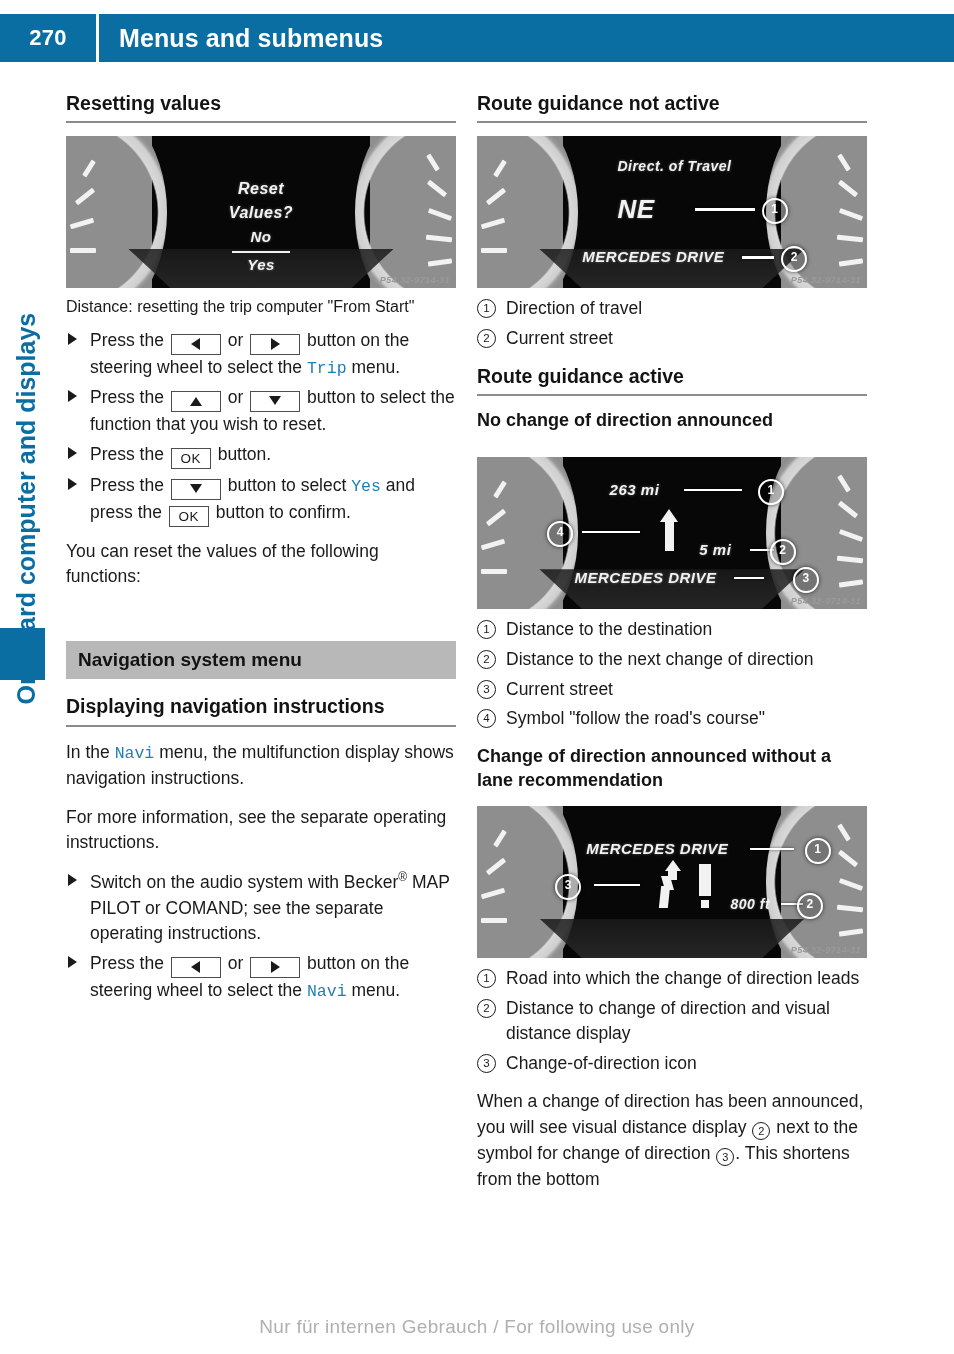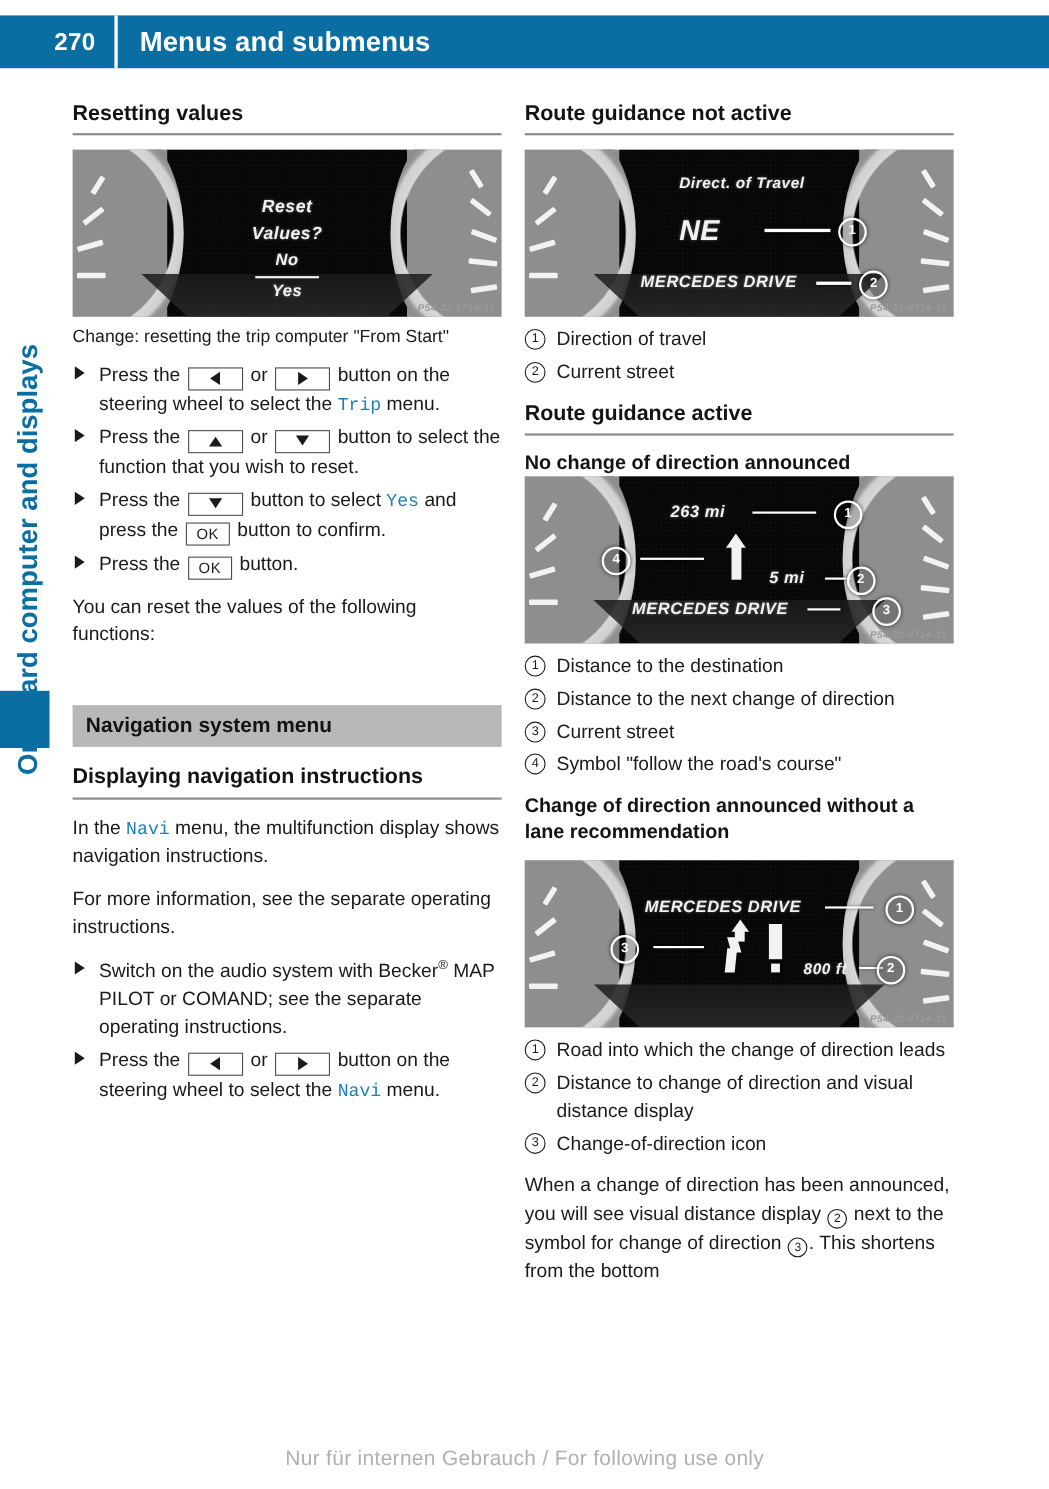--- a/index.html
+++ b/index.html
@@ -19,27 +19,26 @@
   
   .header-bar {
     position: absolute;
     left: 0; top: 14px;
     width: 954px; height: 48px;
     background: #0a6ea3;
     display: flex;
     align-items: center;
   }
   .header-page-number {
-    width: 72px;
+    width: 96px;
     text-align: center;
     color: #ffffff;
     font-size: 22px;
     font-weight: 700;
     letter-spacing: 0.2px;
-    padding-left: 32px;
   }
   .header-divider {
     width: 3px;
     height: 48px;
     background: #ffffff;
   }
   .header-title {
     padding-left: 20px;
     color: #ffffff;
     font-size: 25px;
@@ -92,21 +91,21 @@
     color: #131313;
     padding-bottom: 6px;
     border-bottom: 2.5px solid #8c8c8c;
     margin-bottom: 13px;
     line-height: 1.2;
   }
   .h-sub {
     font-size: 18px;
     font-weight: 700;
     color: #131313;
-    margin-bottom: 0;
+    margin-bottom: 24px;
     line-height: 1.3;
   }
   .band {
     background: #b8b8b8;
     font-size: 19px;
     font-weight: 700;
     color: #131313;
     padding: 8px 0 8px 12px;
     margin-bottom: 16px;
   }
@@ -364,38 +363,38 @@
     </div>
     <div class="hood"></div>
     <div class="cl-text" style="left:50%; transform:translateX(-50%); top:44px; font-size:16px;">Reset</div>
     <div class="cl-text" style="left:50%; transform:translateX(-50%); top:68px; font-size:16px;">Values?</div>
     <div class="cl-text" style="left:50%; transform:translateX(-50%); top:92px; font-size:15px;">No</div>
     <div class="cl-rect" style="left:50%; transform:translateX(-50%); top:115px; width:58px; height:1.6px;"></div>
     <div class="cl-text" style="left:50%; transform:translateX(-50%); top:120px; font-size:15px;">Yes</div>
     <div class="cl-code">P54.32-9714-31</div>
   </div>
 
-  <p class="cap">Change: resetting the trip computer "From Start"</p>
+  <p class="cap">Distance: resetting the trip computer "From Start"</p>
 
   <div class="steps">
     <div class="step">
       <span class="arrow"></span>
       <span>Press the <span class="key"><span class="tri tri-l"></span></span> or <span class="key"><span class="tri tri-r"></span></span> button on the steering wheel to select the <span class="mono">Trip</span> menu.</span>
     </div>
     <div class="step">
       <span class="arrow"></span>
       <span>Press the <span class="key"><span class="tri tri-u"></span></span> or <span class="key"><span class="tri tri-d"></span></span> button to select the function that you wish to reset.</span>
     </div>
     <div class="step">
       <span class="arrow"></span>
-      <span>Press the <span class="key"><span class="tri tri-d"></span></span> button to select <span class="mono">Yes</span> and press the <span class="key key-ok">OK</span> button to confirm.</span>
+      <span>Press the <span class="key key-ok">OK</span> button.</span>
     </div>
     <div class="step">
       <span class="arrow"></span>
-      <span>Press the <span class="key key-ok">OK</span> button.</span>
+      <span>Press the <span class="key"><span class="tri tri-d"></span></span> button to select <span class="mono">Yes</span> and press the <span class="key key-ok">OK</span> button to confirm.</span>
     </div>
   </div>
 
   <p class="txt">You can reset the values of the following functions:</p>
 
 
   <div style="height:38px;"></div>
 
   <div class="band">Navigation system menu</div>
 

